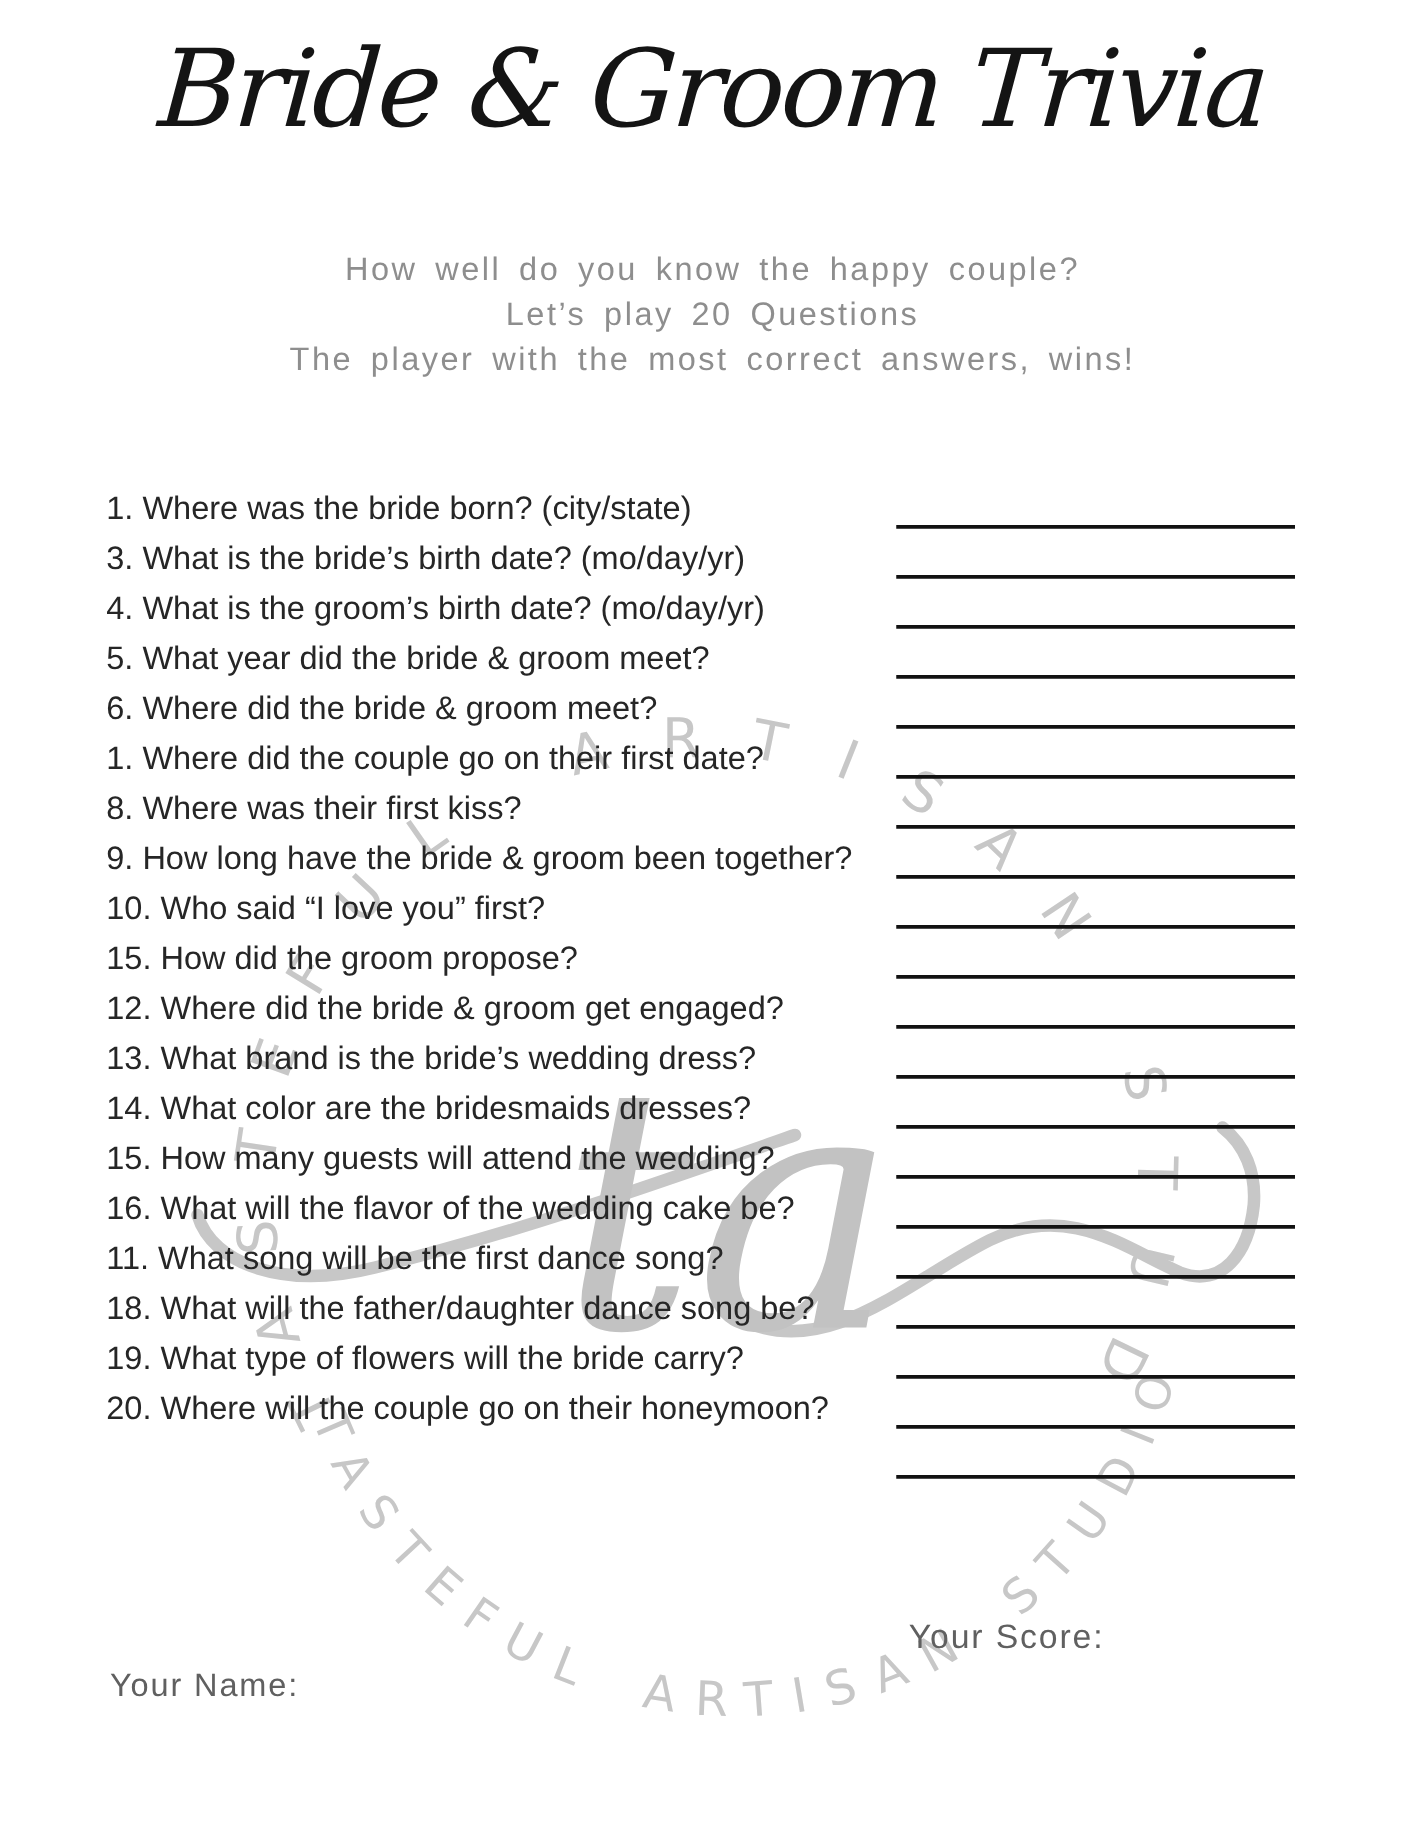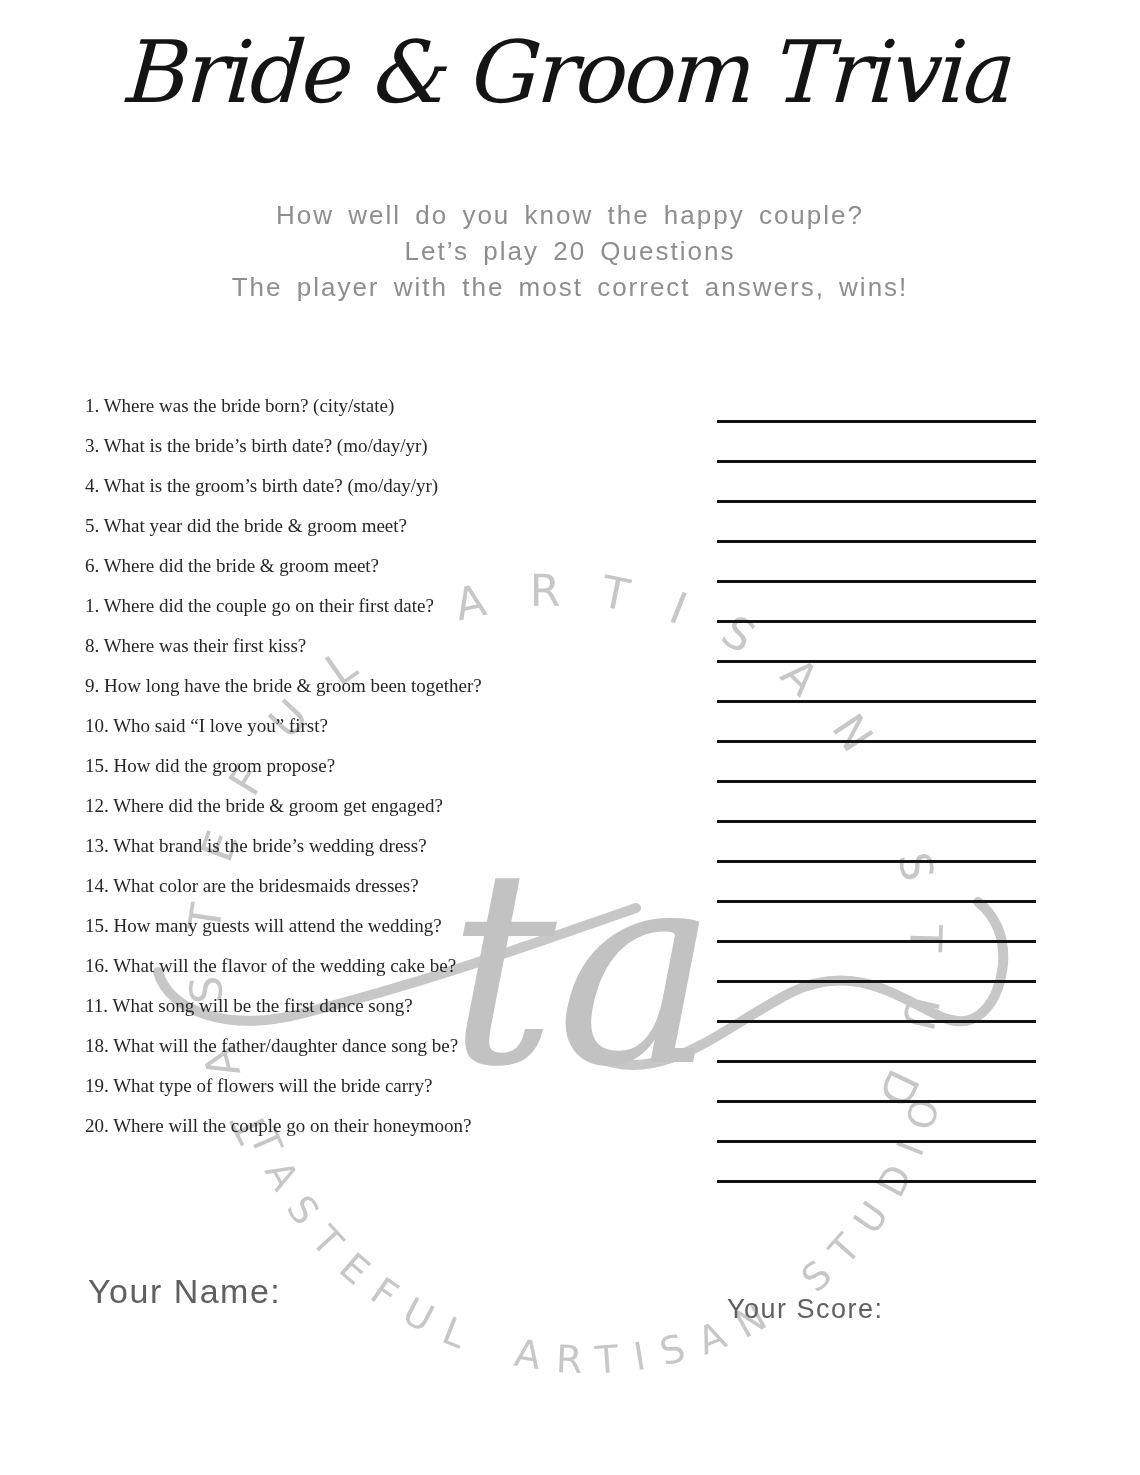--- a/index.html
+++ b/index.html
@@ -42,36 +42,36 @@
     font-size:26px;
     letter-spacing:2px;
     word-spacing:5px;
     line-height:36px;
   }
   .q-list{
     position:absolute;left:85px;top:386px;width:660px;
   }
   .q-row{
     height:40px;line-height:40px;
-    font-family:Liberation Serif, serif;
-    font-size:19px;
+    font-family:Liberation Sans, sans-serif;
+    font-size:26px;
     color:#262626;
     white-space:nowrap;
   }
   .ans-col{
     position:absolute;left:717px;top:383px;width:319px;
   }
   .ans-line{
     box-sizing:border-box;
     height:40px;
     border-bottom:3px solid #121212;
   }
   .name-label{
-    position:absolute;left:88px;top:1272px;
-    font-size:34px;letter-spacing:1.5px;color:#606060;
+    position:absolute;left:88px;top:1333px;
+    font-size:26px;letter-spacing:1.5px;color:#606060;
   }
   .score-label{
     position:absolute;left:727px;top:1294px;
     font-size:27px;letter-spacing:1.5px;color:#606060;
   }
 </style>
 </head>
 <body>
 
 <div class="page">

